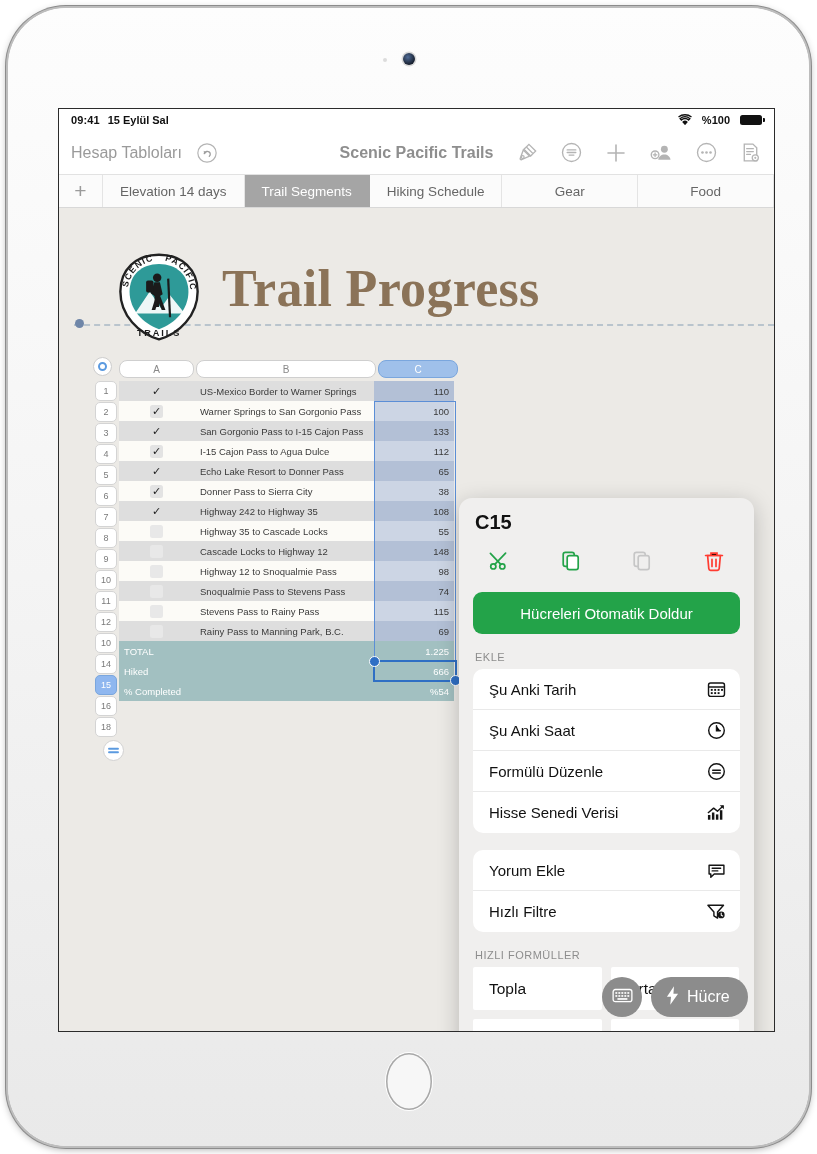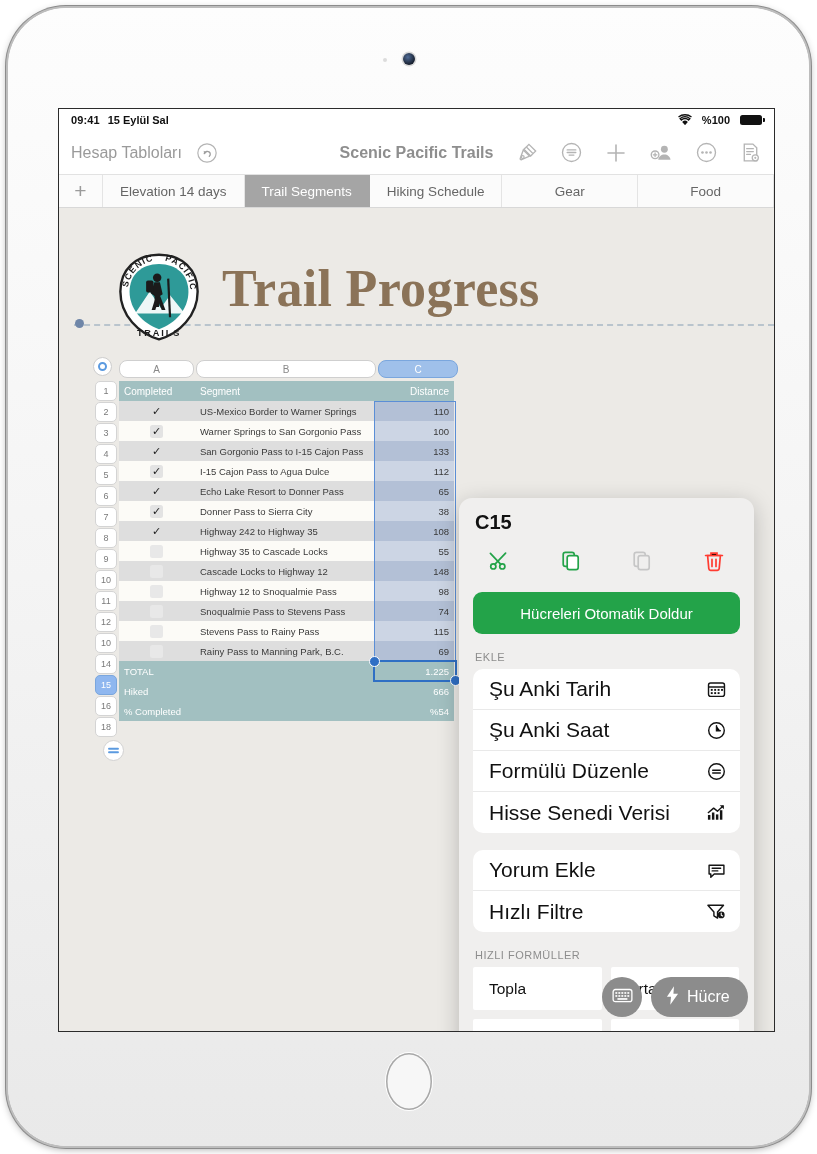--- a/index.html
+++ b/index.html
@@ -196,21 +196,21 @@
   .pop-icons > div { flex:1; display:flex; align-items:center; justify-content:center; height:34px; }
   .pop-fill {
     margin:14px 14px 0 14px; height:42px; border-radius:9px;
     background:#23a349; color:#fff; font-size:15px;
     display:flex; align-items:center; justify-content:center;
   }
   .sect-label { font-size:11px; color:#8d8d8d; letter-spacing:.5px; padding:17px 0 6px 16px; }
   .card { margin:0 14px; background:#fff; border-radius:10px; overflow:hidden; }
   .card .item {
     height:41px; display:flex; align-items:center;
-    padding: 0 14px 0 16px; font-size:21px; color:#111;
+    padding: 0 14px 0 16px; font-size:15px; color:#111;
     border-bottom:1px solid #e9e9e9;
   }
   .card .item:last-child { border-bottom:none; }
   .card .item .ico { margin-left:auto; color:#151515; display:flex; }
   .qf-grid { display:flex; flex-wrap:wrap; gap:9px; padding:0 14px; }
   .qf {
     width: calc(50% - 5px); height:43px; background:#fff; border-radius:2px;
     display:flex; align-items:center; padding-left:16px; font-size:15.5px; color:#111;
   }
 
@@ -373,25 +373,20 @@
             <div class="rownum">11</div>
             <div class="rownum">12</div>
             <div class="rownum">10</div>
             <div class="rownum">14</div>
             <div class="rownum sel">15</div>
             <div class="rownum">16</div>
             <div class="rownum">18</div>
           </div>
 
           <div class="grid">
-            <div class="row hdr">
-              <div class="cell c-a">Completed</div>
-              <div class="cell c-b">Segment</div>
-              <div class="cell c-c">Distance</div>
-            </div>
 
             <div class="row even">
                 <div class="cell c-a">
                   <span class="chk on lt">✓</span>
                 </div>
                 <div class="cell c-b">US-Mexico Border to Warner Springs</div>
                 <div class="cell c-c">110</div>
               </div>
             <div class="row odd">
                 <div class="cell c-a">

